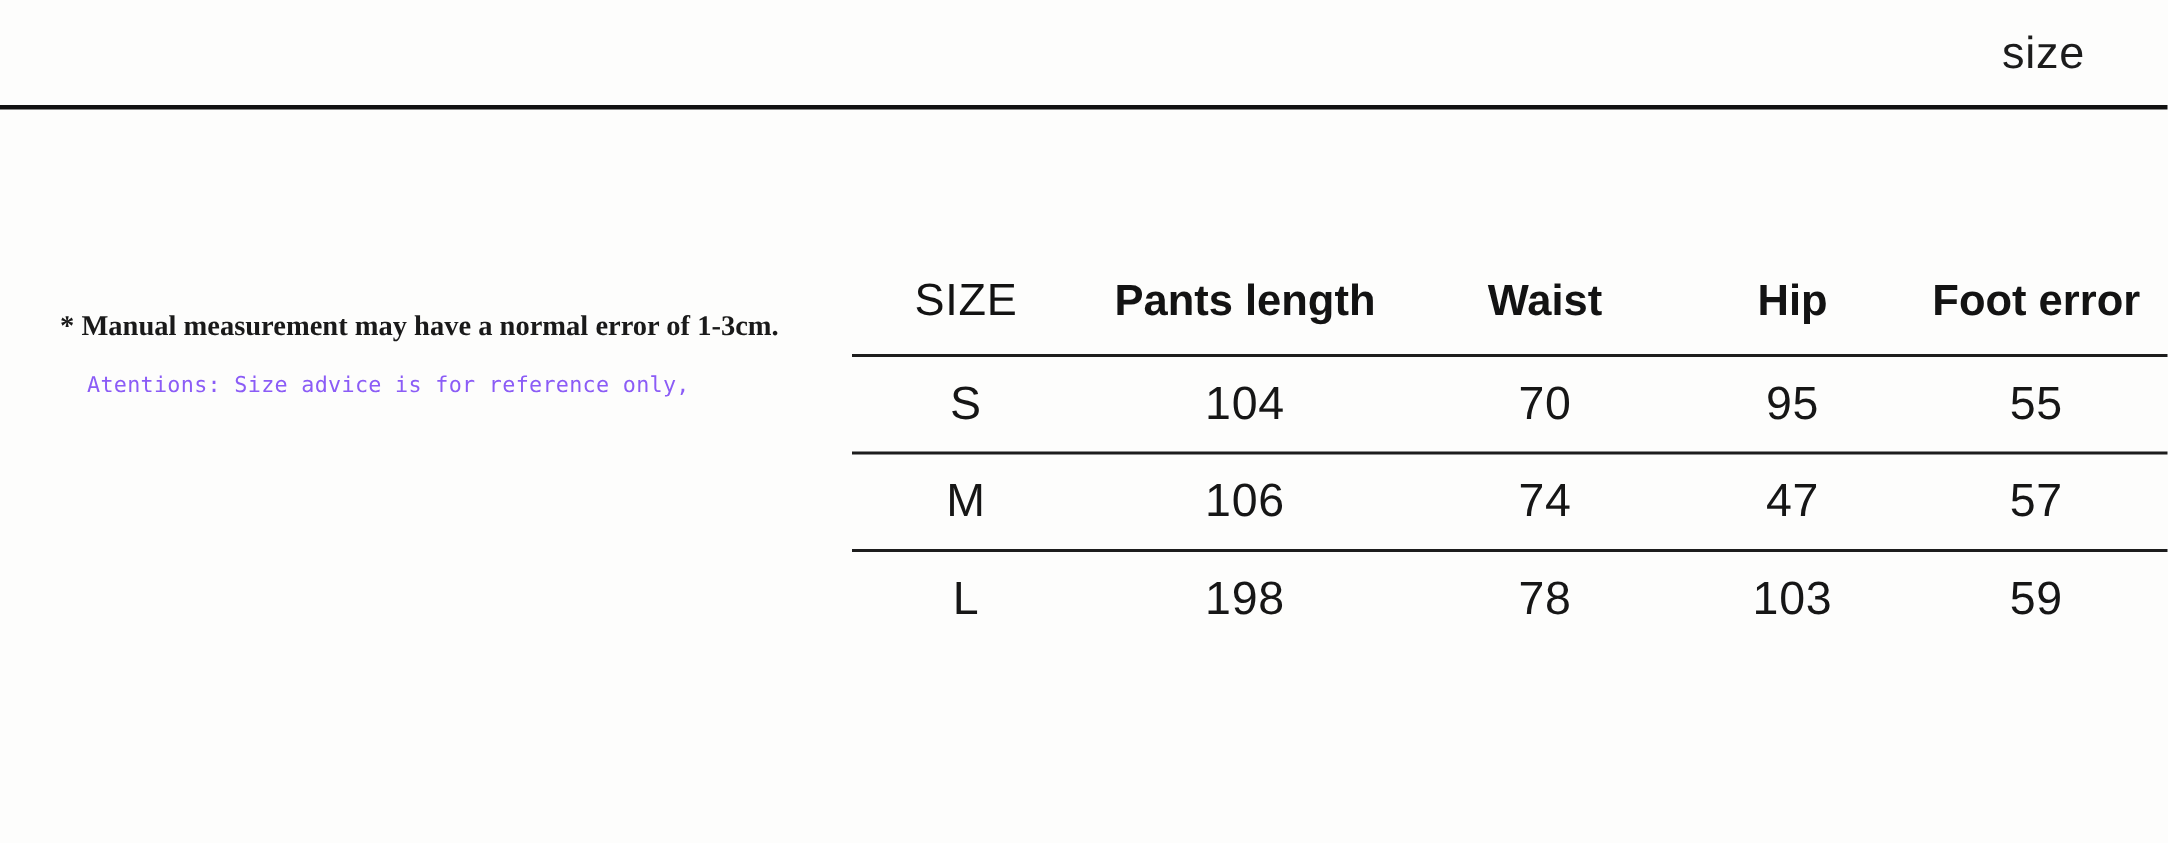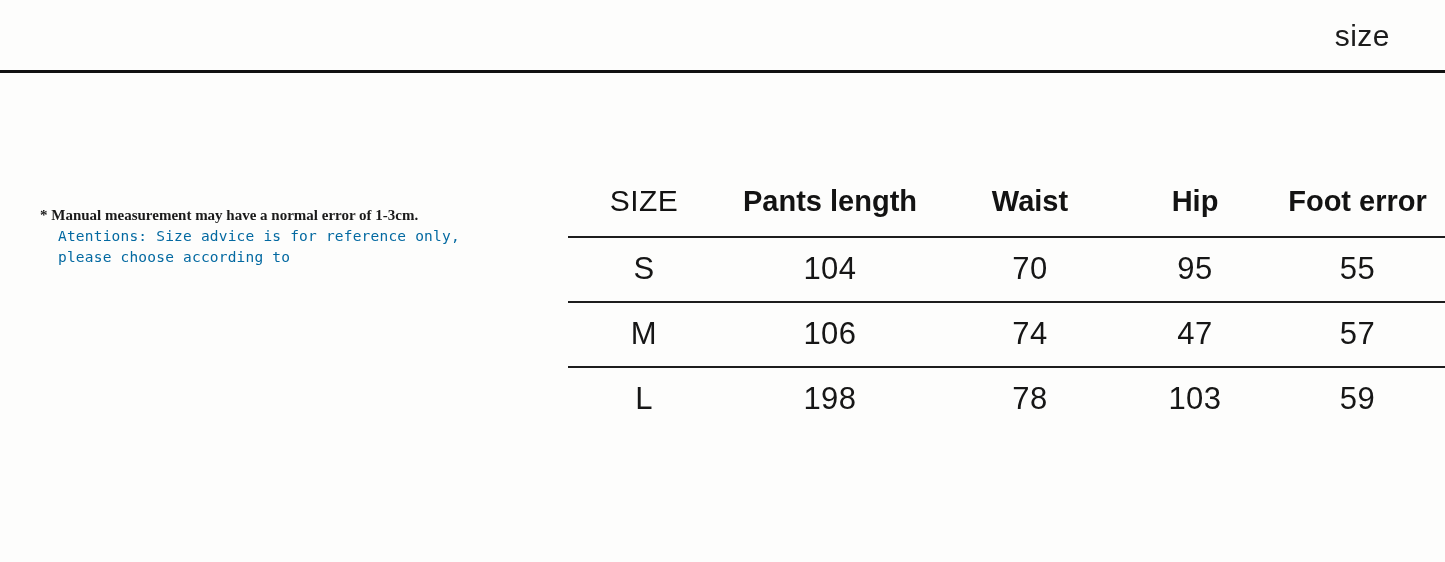--- a/index.html
+++ b/index.html
@@ -46,32 +46,32 @@
   
   .notes {
     position: absolute;
     left: 40px;
     top: 206px;
     width: 505px;
   }
   .note-primary {
     font-family: "Liberation Serif", serif;
     font-weight: bold;
-    font-size: 15px;
+    font-size: 19px;
     color: #1a1a1a;
     white-space: nowrap;
     line-height: 1.3;
   }
   .note-secondary {
-    margin-top: 0;
+    margin-top: 16px;
     margin-left: 18px;
     font-family: "DejaVu Sans Mono", monospace;
     font-size: 14.5px;
     line-height: 1.45;
-    color: #0369a1;
+    color: #8b5cf6;
     letter-spacing: 0.2px;
   }
 
   
   .size-table {
     position: absolute;
     left: 568px;
     top: 178px;
     width: 877px;
     border-collapse: collapse;
@@ -117,21 +117,20 @@
 
 <div class="top-strip">
   <div class="size-word">size</div>
 </div>
 <div class="top-rule"></div>
 
 <div class="notes">
   <div class="note-primary">* Manual measurement may have a normal error of 1-3cm.</div>
   <div class="note-secondary">
     <div>Atentions: Size advice is for reference only,</div>
-    <div>please choose according to</div>
   </div>
 </div>
 
 <table class="size-table">
   <colgroup>
     <col class="c-size">
     <col class="c-length">
     <col class="c-waist">
     <col class="c-hip">
     <col class="c-foot">

